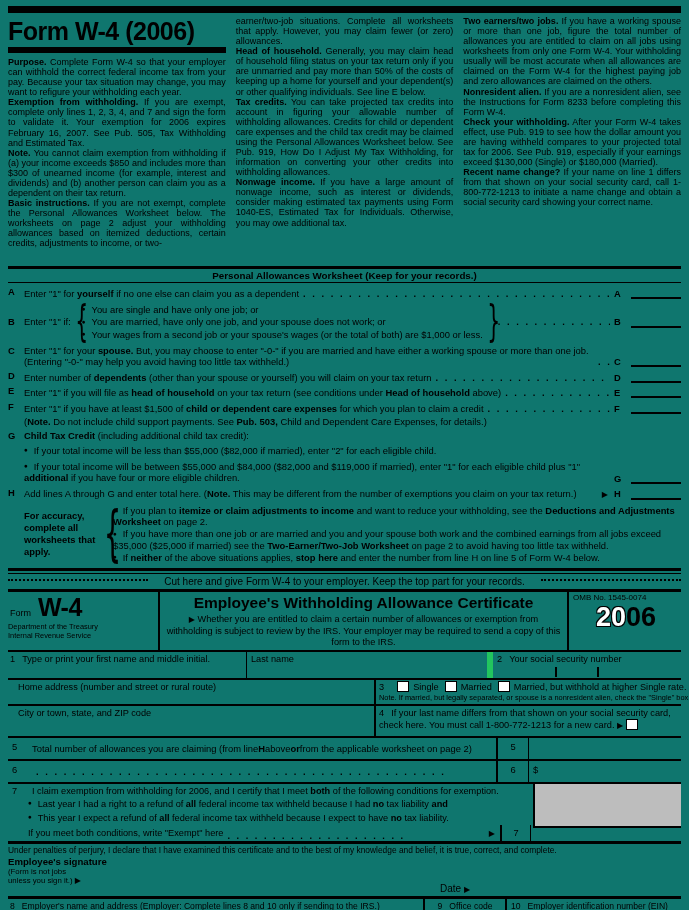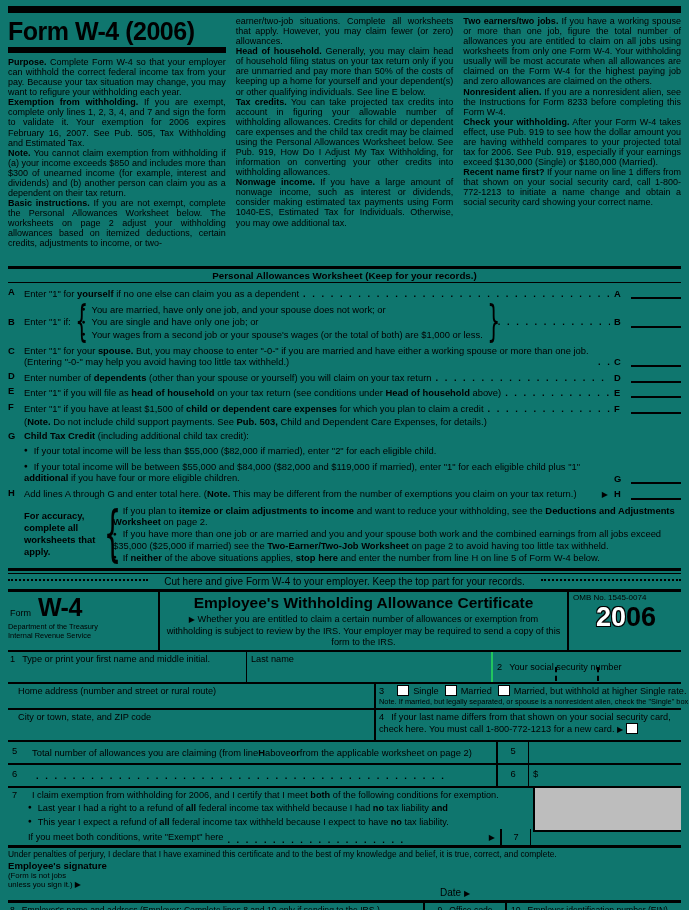--- a/index.html
+++ b/index.html
@@ -57,21 +57,21 @@
   .ch-mid{flex:1;text-align:center;padding:1px 6px;}
   .cert-title{font-size:15.5px;font-weight:bold;margin-top:1px;}
   .cert-sub{font-size:9.2px;margin-top:2px;line-height:1.25;}
   .ch-right{width:106px;flex:none;border-left:2px solid #000;padding:1px 2px 0 4px;}
   .omb{font-size:8px;white-space:nowrap;}
   .year{font-size:27px;font-weight:bold;text-align:center;line-height:1;margin-top:2px;}
   .outline{color:#fff;text-shadow:-1px -1px 0 #000,1px -1px 0 #000,-1px 1px 0 #000,1px 1px 0 #000;}
   .r1{display:flex;border-top:2px solid #000;}
   .r1-name{width:234px;flex:none;padding:2px 2px 14px 2px;}
   .r1-last{flex:1;border-left:1px solid #000;padding:2px 4px;}
-  .r1-ssn{width:180px;flex:none;border-left:2px solid #22c55e;padding:10px 4px;position:relative;}
+  .r1-ssn{width:180px;flex:none;border-left:6px solid #22c55e;padding:2px 4px;position:relative;}
   .ssn-dash{position:absolute;top:15px;bottom:1px;border-left:2px dashed #000;}
   .num{margin-right:7px;}
   .raddr{display:flex;border-top:2px solid #000;}
   .ra-left{width:354px;flex:none;padding:2px 2px 12px 10px;}
   .ra-right{flex:1;border-left:2px solid #000;padding:1px 3px;}
   .cb{display:inline-block;width:10px;height:9px;border:1.5px solid #000;vertical-align:-2px;margin:0 4px 0 6px;background:#fff;}
   .cb.end{margin:0 0 0 3px;}
   .note-sm{font-size:7.4px;margin-top:1px;white-space:nowrap;}
   .l4text{line-height:1.35;}
   .rowline{display:flex;border-top:2px solid #000;align-items:stretch;font-size:9.4px;}
@@ -120,21 +120,21 @@
     <div class="icol">
       <p><span class="ph"></span><span>earner/two-job situations. Complete all worksheets that apply. However, you may claim fewer (or zero) allowances.</span></p>
       <p><span class="ph">Head of household.</span><span> Generally, you may claim head of household filing status on your tax return only if you are unmarried and pay more than 50% of the costs of keeping up a home for yourself and your dependent(s) or other qualifying individuals. See line E below.</span></p>
       <p><span class="ph">Tax credits.</span><span> You can take projected tax credits into account in figuring your allowable number of withholding allowances. Credits for child or dependent care expenses and the child tax credit may be claimed using the Personal Allowances Worksheet below. See Pub. 919, How Do I Adjust My Tax Withholding, for information on converting your other credits into withholding allowances.</span></p>
       <p><span class="ph">Nonwage income.</span><span> If you have a large amount of nonwage income, such as interest or dividends, consider making estimated tax payments using Form 1040-ES, Estimated Tax for Individuals. Otherwise, you may owe additional tax.</span></p>
     </div>
     <div class="icol">
       <p><span class="ph">Two earners/two jobs.</span><span> If you have a working spouse or more than one job, figure the total number of allowances you are entitled to claim on all jobs using worksheets from only one Form W-4. Your withholding usually will be most accurate when all allowances are claimed on the Form W-4 for the highest paying job and zero allowances are claimed on the others.</span></p>
       <p><span class="ph">Nonresident alien.</span><span> If you are a nonresident alien, see the Instructions for Form 8233 before completing this Form W-4.</span></p>
       <p><span class="ph">Check your withholding.</span><span> After your Form W-4 takes effect, use Pub. 919 to see how the dollar amount you are having withheld compares to your projected total tax for 2006. See Pub. 919, especially if your earnings exceed $130,000 (Single) or $180,000 (Married).</span></p>
-      <p><span class="ph">Recent name first?</span><span> If your name on line 1 differs from that shown on your social security card, call 1-800-772-1213 to initiate a name change and obtain a social security card showing your correct name.</span></p>
+      <p><span class="ph">Recent name change?</span><span> If your name on line 1 differs from that shown on your social security card, call 1-800-772-1213 to initiate a name change and obtain a social security card showing your correct name.</span></p>
     </div>
   </div>
 
   <div class="ws-head">
     <span>Personal Allowances Worksheet</span>
     <span>(Keep for your records.)</span>
   </div>
 
   <div class="ws">
 
@@ -144,22 +144,22 @@
       <span class="dots"></span>
       <span class="ws-rlabel">A</span>
       <span class="ws-blank"></span>
     </div>
 
     <div class="ws-row vcenter">
       <span class="ws-letter">B</span>
       <span class="ws-text">Enter "1" if:</span>
       <span class="brace"></span>
       <div class="blist">
+        <div class="bullet">You are single and have only one job; or</div>
         <div class="bullet">You are married, have only one job, and your spouse does not work; or</div>
-        <div class="bullet">You are single and have only one job; or</div>
         <div class="bullet">Your wages from a second job or your spouse's wages (or the total of both) are $1,000 or less.</div>
       </div>
       <span class="brace close"></span>
       <span class="dots"></span>
       <span class="ws-rlabel">B</span>
       <span class="ws-blank"></span>
     </div>
 
     <div class="ws-row">
       <span class="ws-letter">C</span>

